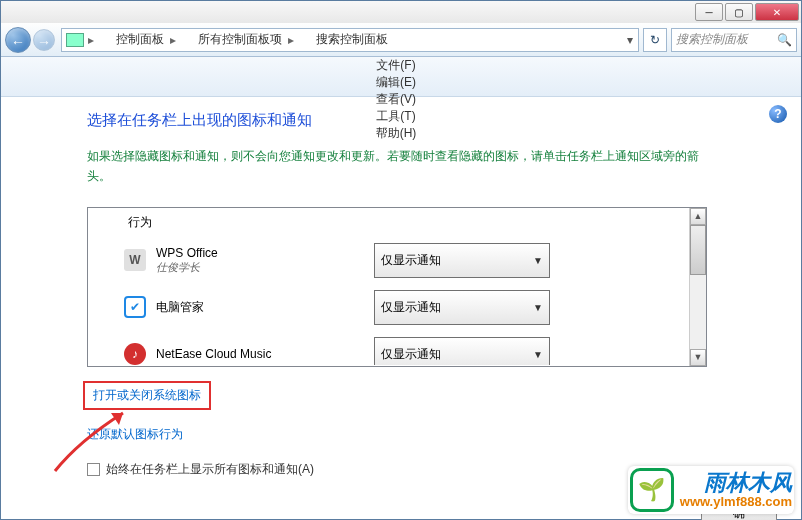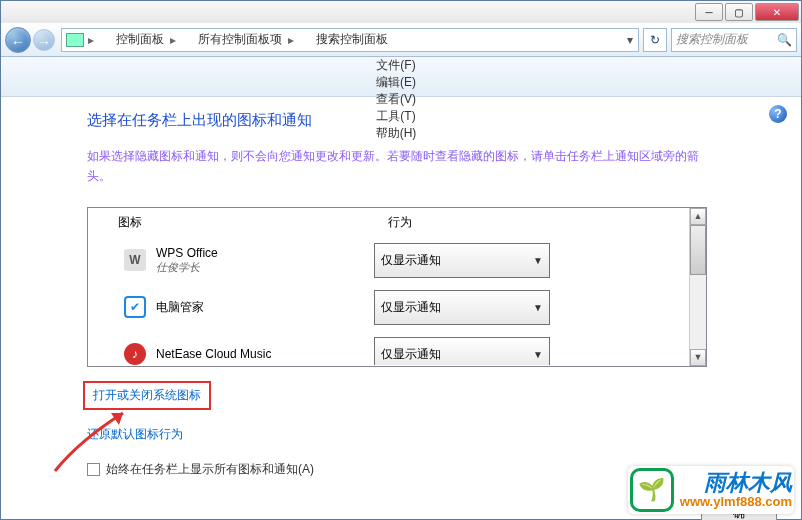--- a/index.html
+++ b/index.html
@@ -140,21 +140,21 @@
       align-items: center;
       justify-content: center;
     }
     .page-title {
       font-size: 15px;
       color: #1d4ed8;
       margin: 0 0 16px 60px;
     }
     .page-desc {
       font-size: 12px;
-      color: #8b5cf6;
+      color: #15803d;
       margin: 0 0 20px 60px;
       line-height: 1.7;
       width: 620px;
     }
     .table-wrap {
       margin-left: 60px;
       width: 620px;
       border: 1px solid #828790;
       height: 160px;
       position: relative;
@@ -350,21 +350,20 @@
   </div>
 
   <div class="content">
     <div class="help-icon">?</div>
 
     <div class="page-title">选择在任务栏上出现的图标和通知</div>
     <div class="page-desc">如果选择隐藏图标和通知，则不会向您通知更改和更新。若要随时查看隐藏的图标，请单击任务栏上通知区域旁的箭头。</div>
 
     <div class="table-wrap">
       <div class="table-head">
-        <div class="col-icon">图标</div>
         <div class="col-act">行为</div>
       </div>
       <div class="table-body">
         <div class="row">
           <div class="row-icon ic-wps">W</div>
           <div class="row-text">
             <div class="row-name">WPS Office</div>
             <div class="row-sub">仕俊学长</div>
           </div>
           <div class="row-select">

